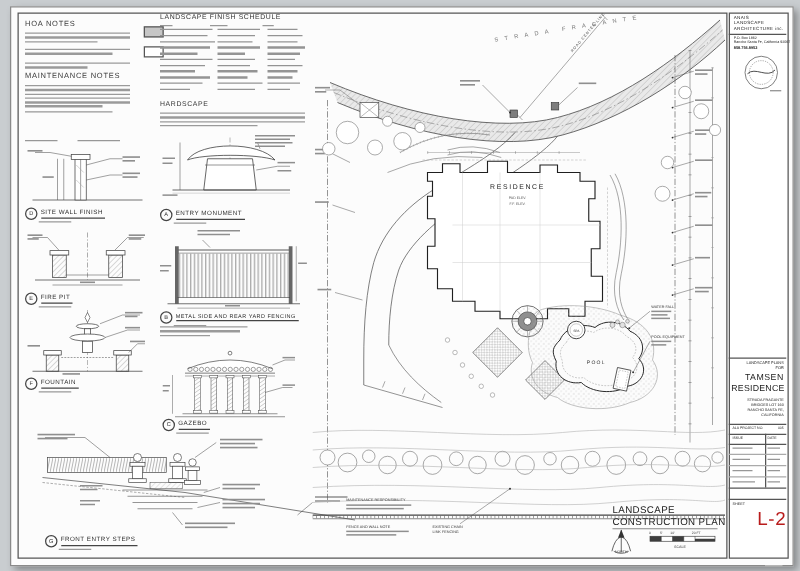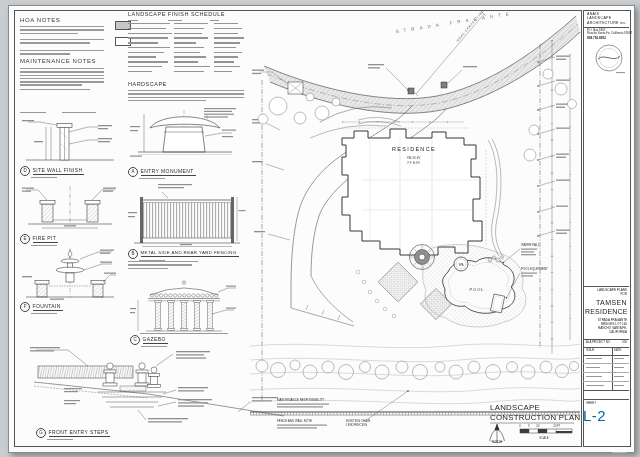--- a/index.html
+++ b/index.html
@@ -732,16 +732,16 @@
   <div class="tlinel" style="top:372px;"></div>
   <div class="mb" style="left:586px;top:376px;width:16px;"></div>
   <div class="mb" style="left:614px;top:376px;width:10px;"></div>
   <div class="tlinel" style="top:381px;"></div>
   <div class="mb" style="left:586px;top:385px;width:18px;"></div>
   <div class="mb" style="left:614px;top:385px;width:10px;"></div>
   <div class="tline" style="top:390px;"></div>
 
   <div class="tline" style="top:399px;"></div>
   <div class="ts" style="left:586px;top:402px;font-size:3px;">SHEET</div>
-  <div class="ts" style="left:583px;top:407px;width:46px;text-align:left;font-size:15px;letter-spacing:.5px;color:#0369a1;">L-2</div>
+  <div class="ts" style="left:583px;top:407px;width:46px;text-align:right;font-size:15px;letter-spacing:.5px;color:#b91c1c;">L-2</div>
 
   <div class="mb" style="left:612px;top:452px;width:14px;background:#b5b5b5;"></div>
 </div>
 
 </body></html>

